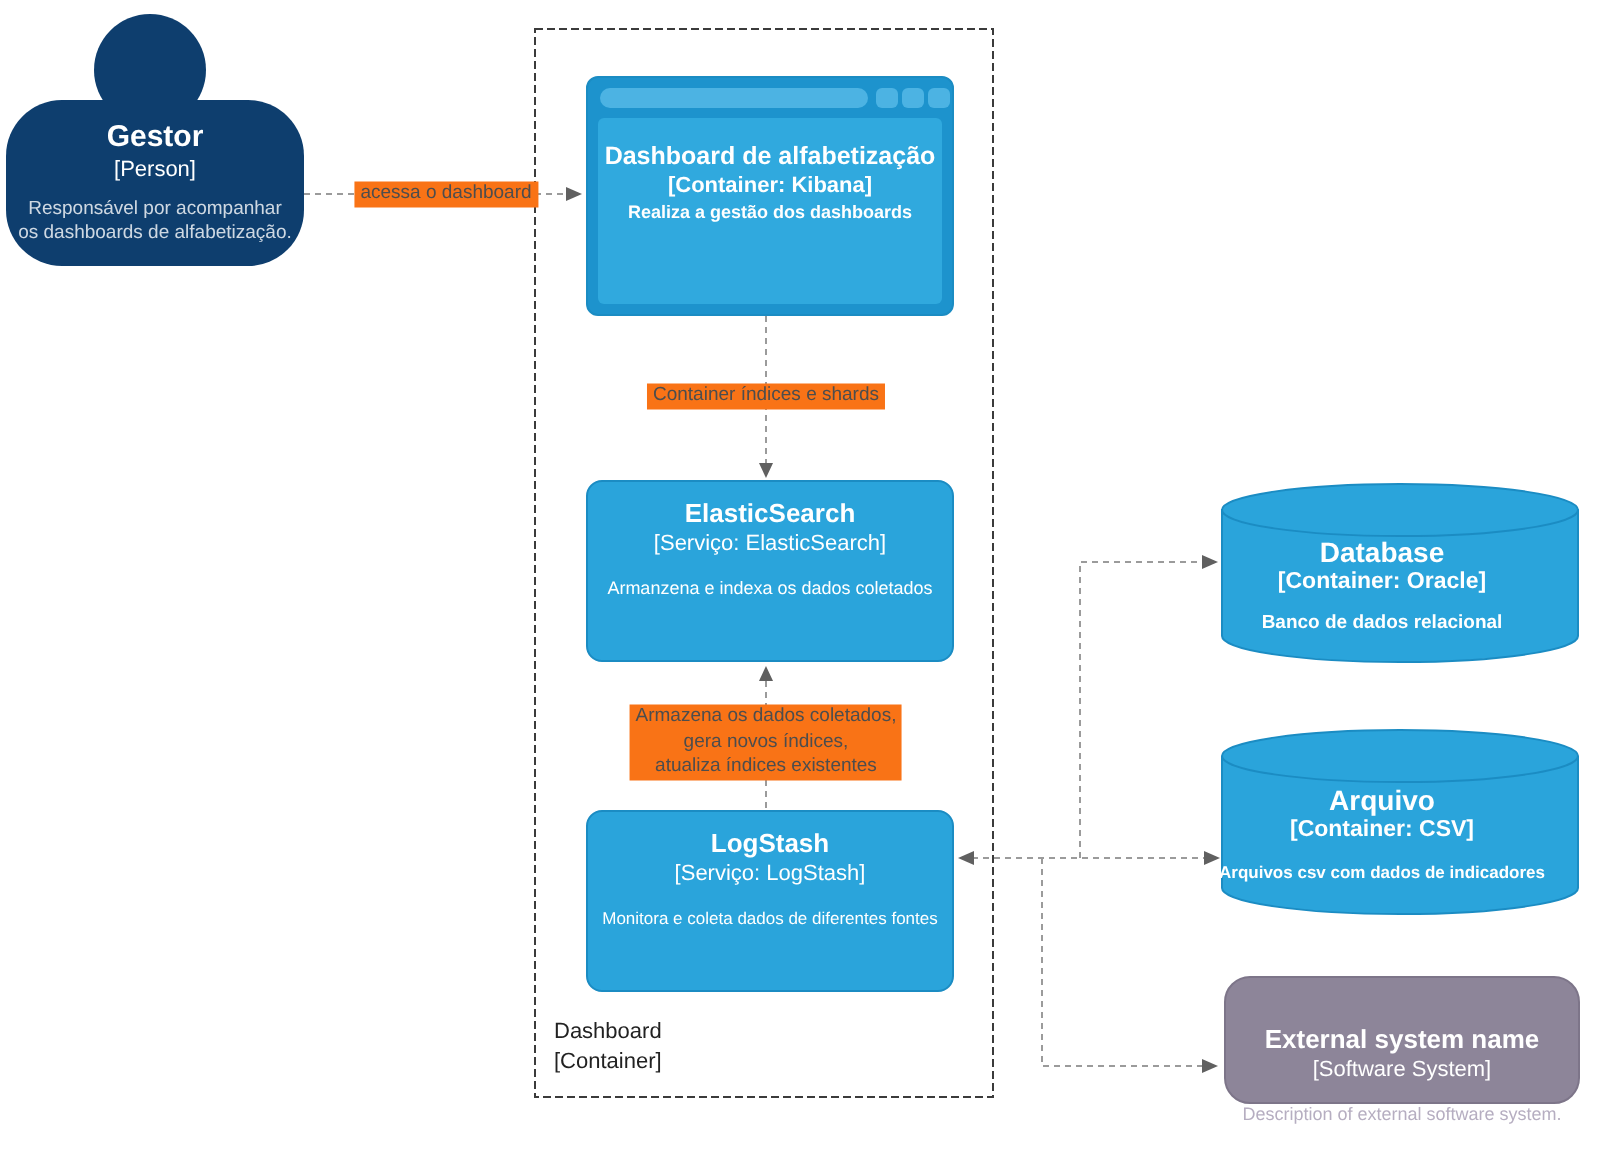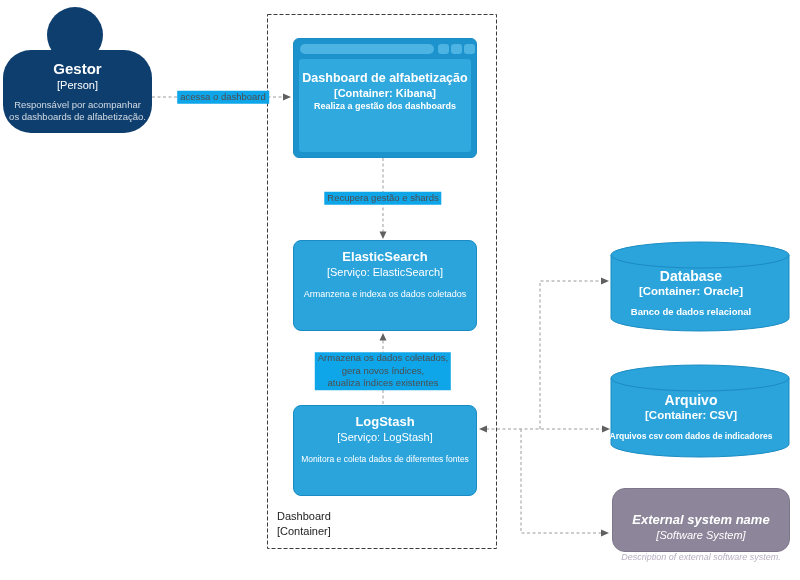--- a/index.html
+++ b/index.html
@@ -7,21 +7,21 @@
     --browser-frame:#1d93cd; --browser-body:#30a9de; --browser-bar:#4cb3e3;
     --person-navy:#0e3e6e; --person-border:#0a3156;
     --external-gray:#8d8599; --external-border:#7d7589; --external-desc:#b6aec1;
     --wire:#9b9b9b; --head:#606060; --boundary:#3b3b3b; --edge-label:#4d4d4d;
   }
   html,body{margin:0;padding:0;background:#fff;}
   #canvas{position:relative;width:800px;height:580px;background:#fff;overflow:hidden;
           font-family:"Liberation Sans",sans-serif;}
   #wires{position:absolute;left:0;top:0;z-index:1;}
   .node{position:absolute;z-index:2;box-sizing:border-box;color:#fff;text-align:center;}
-  .edge-label{position:absolute;z-index:3;transform:translate(-50%,-50%);background:#0ea5e9;
+  .edge-label{position:absolute;z-index:3;transform:translate(-50%,-50%);background:#f97316;
               color:var(--edge-label);font-size:9.5px;line-height:12.5px;text-align:center;
               white-space:nowrap;padding:0 3px;}
   .col{display:flex;flex-direction:column;align-items:center;}
   .title{font-weight:bold;font-size:13px;line-height:16px;white-space:nowrap;}
   .type{font-size:11px;line-height:14px;white-space:nowrap;}
   .type.b{font-weight:bold;}
   .desc{font-size:9px;line-height:12px;white-space:nowrap;}
   .desc.b{font-weight:bold;}
 
   
@@ -56,21 +56,21 @@
 
   .cyl-text{left:611px;width:160px;}
   #database-text{top:268px;}
   #arquivo-text{top:392px;}
   .cyl-text .title{font-size:14px;}
   .cyl-text .type{font-weight:bold;font-size:11.5px;}
   .cyl-text .desc{font-weight:bold;margin-top:8px;font-size:9.5px;}
   #arquivo-text .desc{font-size:8.5px;}
 
   #external{left:612px;top:488px;width:178px;height:64px;border-radius:13px;
-            background:var(--external-gray);border:1px solid var(--external-border);font-style:italic;}
+            background:var(--external-gray);border:1px solid var(--external-border);}
   #external .col{padding-top:23px;}
   #external .desc{color:var(--external-desc);margin-top:9px;}
 
   .boundary-label{position:absolute;left:277px;top:509px;z-index:2;color:#222;
                   font-size:11px;line-height:15px;text-align:left;}
   #store-label{line-height:12.5px;}
 </style>
 </head>
 <body>
 
@@ -160,21 +160,21 @@
 
   <div class="node" id="external">
     <div class="col">
       <span class="title">External system name</span>
       <span class="type">[Software System]</span>
       <span class="desc">Description of external software system.</span>
     </div>
   </div>
 
   <div class="edge-label" style="left:223px;top:97px;">acessa o dashboard</div>
-  <div class="edge-label" style="left:383px;top:198px;">Recupera gestão e shards</div>
+  <div class="edge-label" style="left:383px;top:198px;">Container índices e shards</div>
   <div class="edge-label" id="store-label" style="left:383px;top:371px;">
     <div>Armazena os dados coletados,</div>
     <div>gera novos índices,</div>
     <div>atualiza índices existentes</div>
   </div>
 
   <div class="boundary-label">
     <div>Dashboard</div>
     <div>[Container]</div>
   </div>

